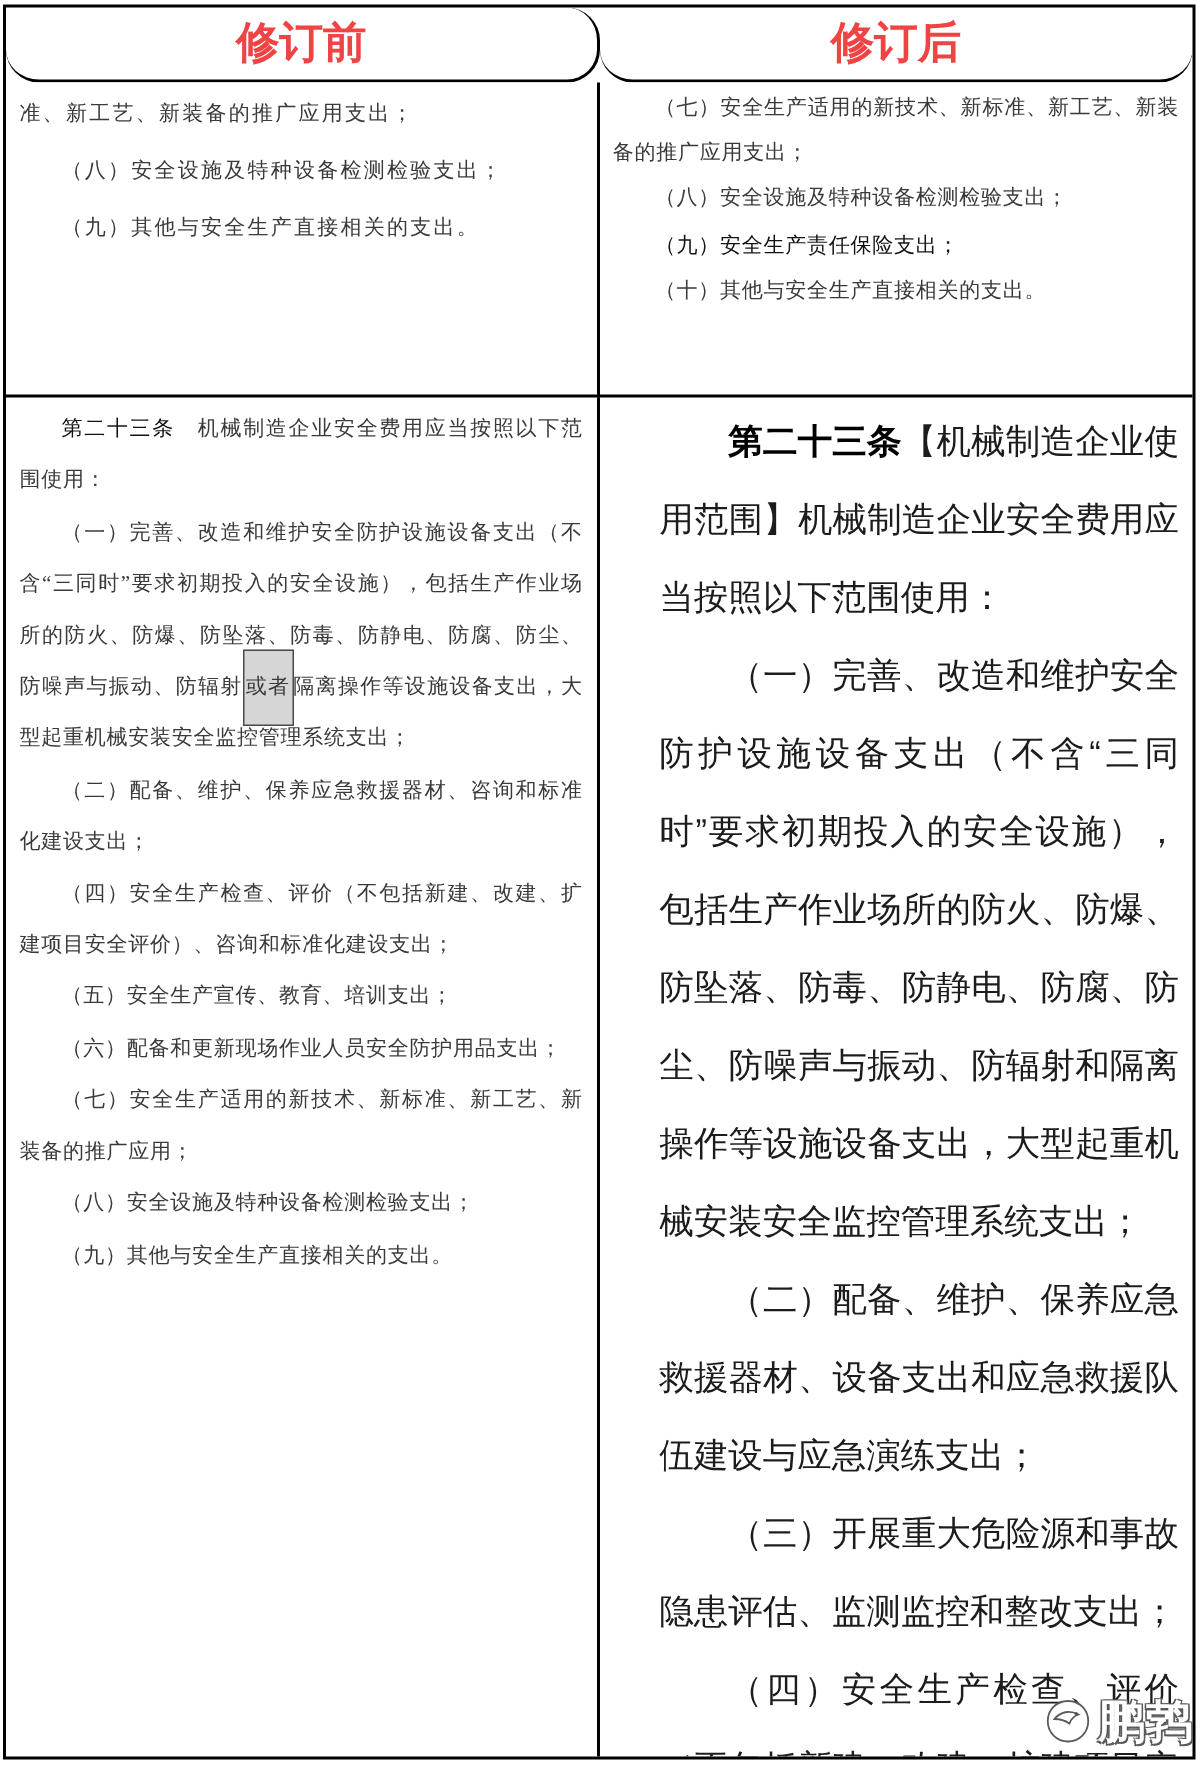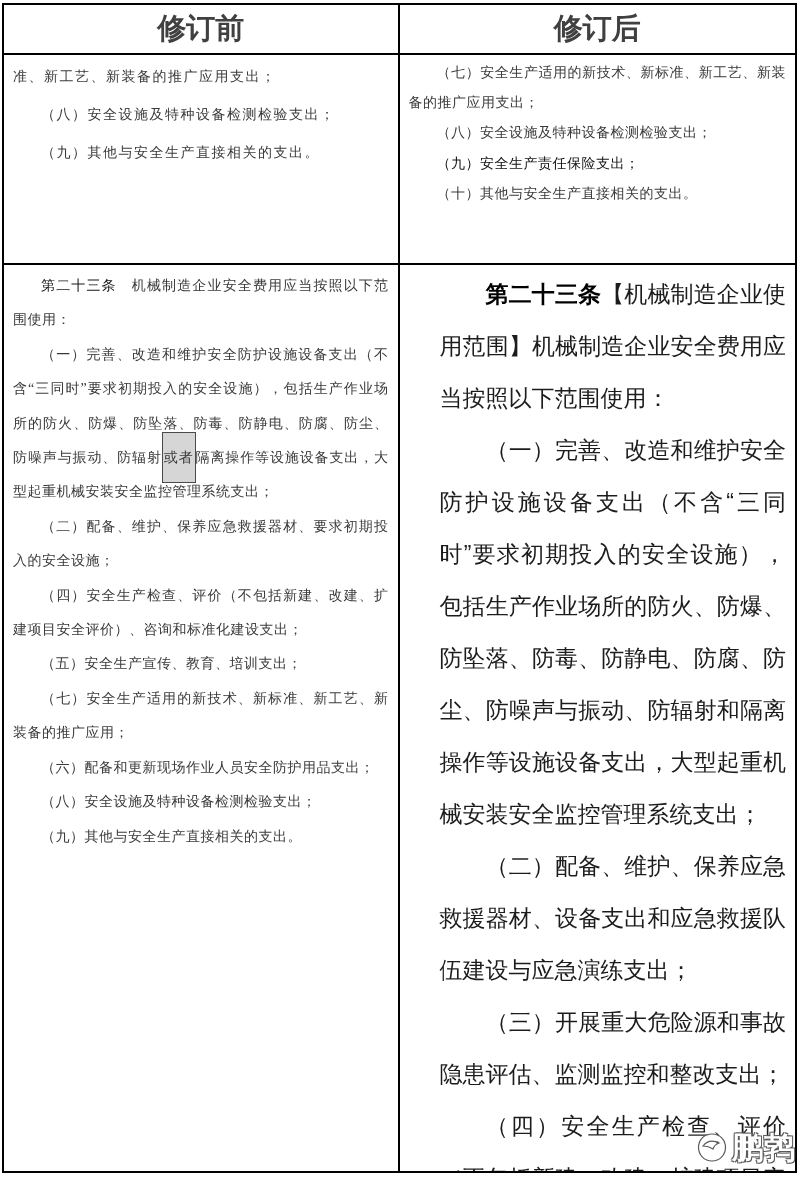--- a/index.html
+++ b/index.html
@@ -15,22 +15,23 @@
     grid-template-columns:1fr 1fr;
     grid-template-rows:50px 210px 1fr;
   }
   .cell { overflow:hidden; box-sizing:border-box; }
   .col-left  { border-right:2px solid #000; }
   .hdr-row   { border-bottom:2px solid #000; }
   .body-row1 { border-bottom:2px solid #000; }
 
   .header-cell {
     display:flex; align-items:center; justify-content:center;
-    font-size:29px; font-weight:700; color:#404040;
+    font-size:29px; font-weight:700; color:#ef4444;
     font-family:Liberation Serif, serif;
+    border-radius:22px;
   }
   .text-cell {
     padding:3px 9px 0 9px;
     text-align:justify;
     color:#3a3a3a;
   }
   .serif-cell { font-size:14px; letter-spacing:1.5px; }
   .lh38 { line-height:38px; }
   .lh30 { line-height:30px; letter-spacing:0.5px; }
   .lh34 { line-height:34.4px; letter-spacing:0.5px; }
@@ -81,25 +82,25 @@
     <div class="cell text-cell serif-cell lh30 body-row1">
         <p class="para indent"><span>（七）安全生产适用的新技术、新标准、新工艺、新装备的推广应用支出；</span></p>
         <p class="para indent"><span>（八）安全设施及特种设备检测检验支出；</span></p>
         <p class="para indent"><span class="seg-bold">（九）安全生产责任保险支出；</span></p>
         <p class="para indent"><span>（十）其他与安全生产直接相关的支出。</span></p>
       </div>
 
     <div class="cell text-cell serif-cell lh34 col-left">
         <p class="para indent"><span class="seg-bold">第二十三条</span><span>　机械制造企业安全费用应当按照以下范围使用：</span></p>
         <p class="para indent"><span>（一）完善、改造和维护安全防护设施设备支出（不含“三同时”要求初期投入的安全设施），包括生产作业场所的防火、防爆、防坠落、防毒、防静电、防腐、防尘、防噪声与振动、防辐射</span><span class="seg-box">或者</span><span>隔离操作等设施设备支出，大型起重机械安装安全监控管理系统支出；</span></p>
-        <p class="para indent"><span>（二）配备、维护、保养应急救援器材、要求初期投入的安全设施；</span></p>
+        <p class="para indent"><span>（二）配备、维护、保养应急救援器材、咨询和标准化建设支出；</span></p>
         <p class="para indent"><span>（四）安全生产检查、评价（不包括新建、改建、扩建项目安全评价）、咨询和标准化建设支出；</span></p>
         <p class="para indent"><span>（五）安全生产宣传、教育、培训支出；</span></p>
+        <p class="para indent"><span>（六）配备和更新现场作业人员安全防护用品支出；</span></p>
         <p class="para indent"><span>（七）安全生产适用的新技术、新标准、新工艺、新装备的推广应用；</span></p>
-        <p class="para indent"><span>（六）配备和更新现场作业人员安全防护用品支出；</span></p>
         <p class="para indent"><span>（八）安全设施及特种设备检测检验支出；</span></p>
         <p class="para indent"><span>（九）其他与安全生产直接相关的支出。</span></p>
       </div>
     <div class="cell text-cell sans-cell">
         <p class="para indent"><span class="seg-xbold">第二十三条</span><span>【机械制造企业使用范围】机械制造企业安全费用应当按照以下范围使用：</span></p>
         <p class="para indent"><span>（一）完善、改造和维护安全防护设施设备支出（不含“三同时”要求初期投入的安全设施），包括生产作业场所的防火、防爆、防坠落、防毒、防静电、防腐、防尘、防噪声与振动、防辐射和隔离操作等设施设备支出，大型起重机械安装安全监控管理系统支出；</span></p>
         <p class="para indent"><span>（二）配备、维护、保养应急救援器材、设备支出和应急救援队伍建设与应急演练支出；</span></p>
         <p class="para indent"><span>（三）开展重大危险源和事故隐患评估、监测监控和整改支出；</span></p>
         <p class="para indent"><span>（四）安全生产检查、评价（不包括新建、改建、扩建项目安全评价）、咨询</span></p>
       </div>

